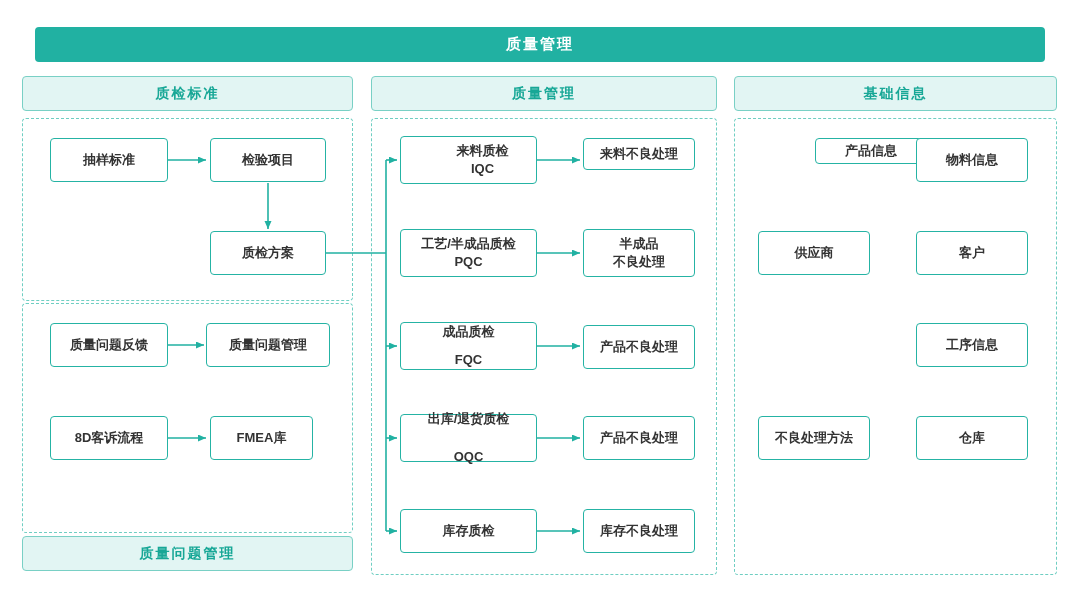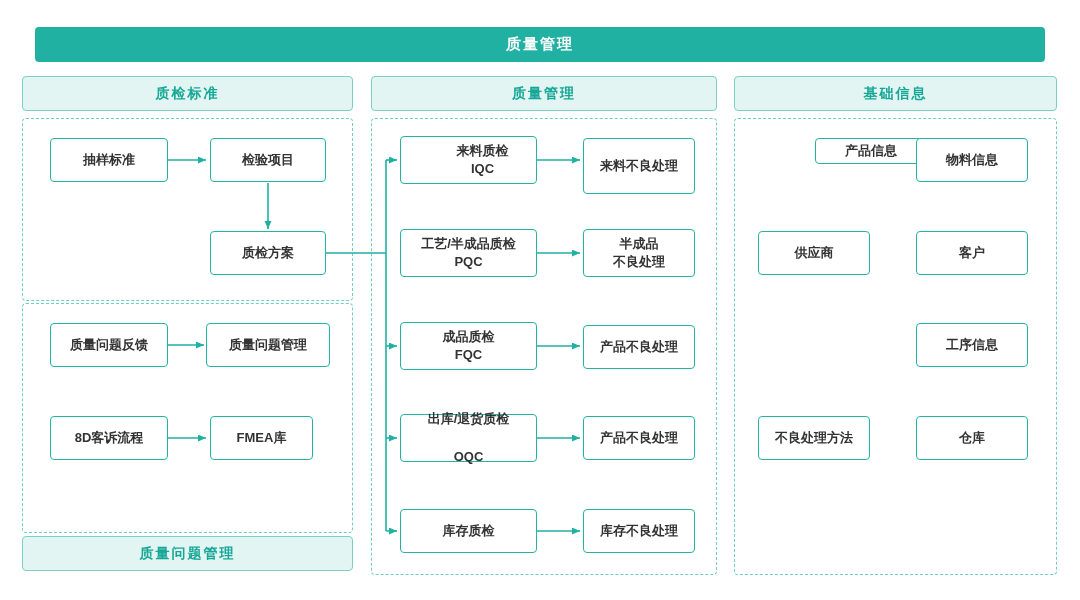--- a/index.html
+++ b/index.html
@@ -124,35 +124,35 @@
     <span>8D客诉流程</span>
   </div>
   <div class="box" style="left:210px; top:416px; width:103px; height:44px;">
     <span>FMEA库</span>
   </div>
 
   <div class="box" style="left:400px; top:136px; width:137px; height:48px;padding-left:28px;">
     <span>来料质检</span>
     <span>IQC</span>
   </div>
-  <div class="box" style="left:583px; top:138px; width:112px; height:56px;">
+  <div class="box" style="left:583px; top:138px; width:112px; height:32px;">
     <span>来料不良处理</span>
     <span></span>
   </div>
 
   <div class="box" style="left:400px; top:229px; width:137px; height:48px;">
     <span>工艺/半成品质检</span>
     <span>PQC</span>
   </div>
   <div class="box" style="left:583px; top:229px; width:112px; height:48px;">
     <span>半成品</span>
     <span>不良处理</span>
   </div>
 
-  <div class="box" style="left:400px; top:322px; width:137px; height:48px;">
+  <div class="box" style="left:400px; top:322px; width:137px; height:48px;justify-content:space-between;">
     <span>成品质检</span>
     <span>FQC</span>
   </div>
   <div class="box" style="left:583px; top:325px; width:112px; height:44px;">
     <span>产品不良处理</span>
     <span></span>
   </div>
 
   <div class="box" style="left:400px; top:414px; width:137px; height:48px;gap:20px;">
     <span>出库/退货质检</span>

